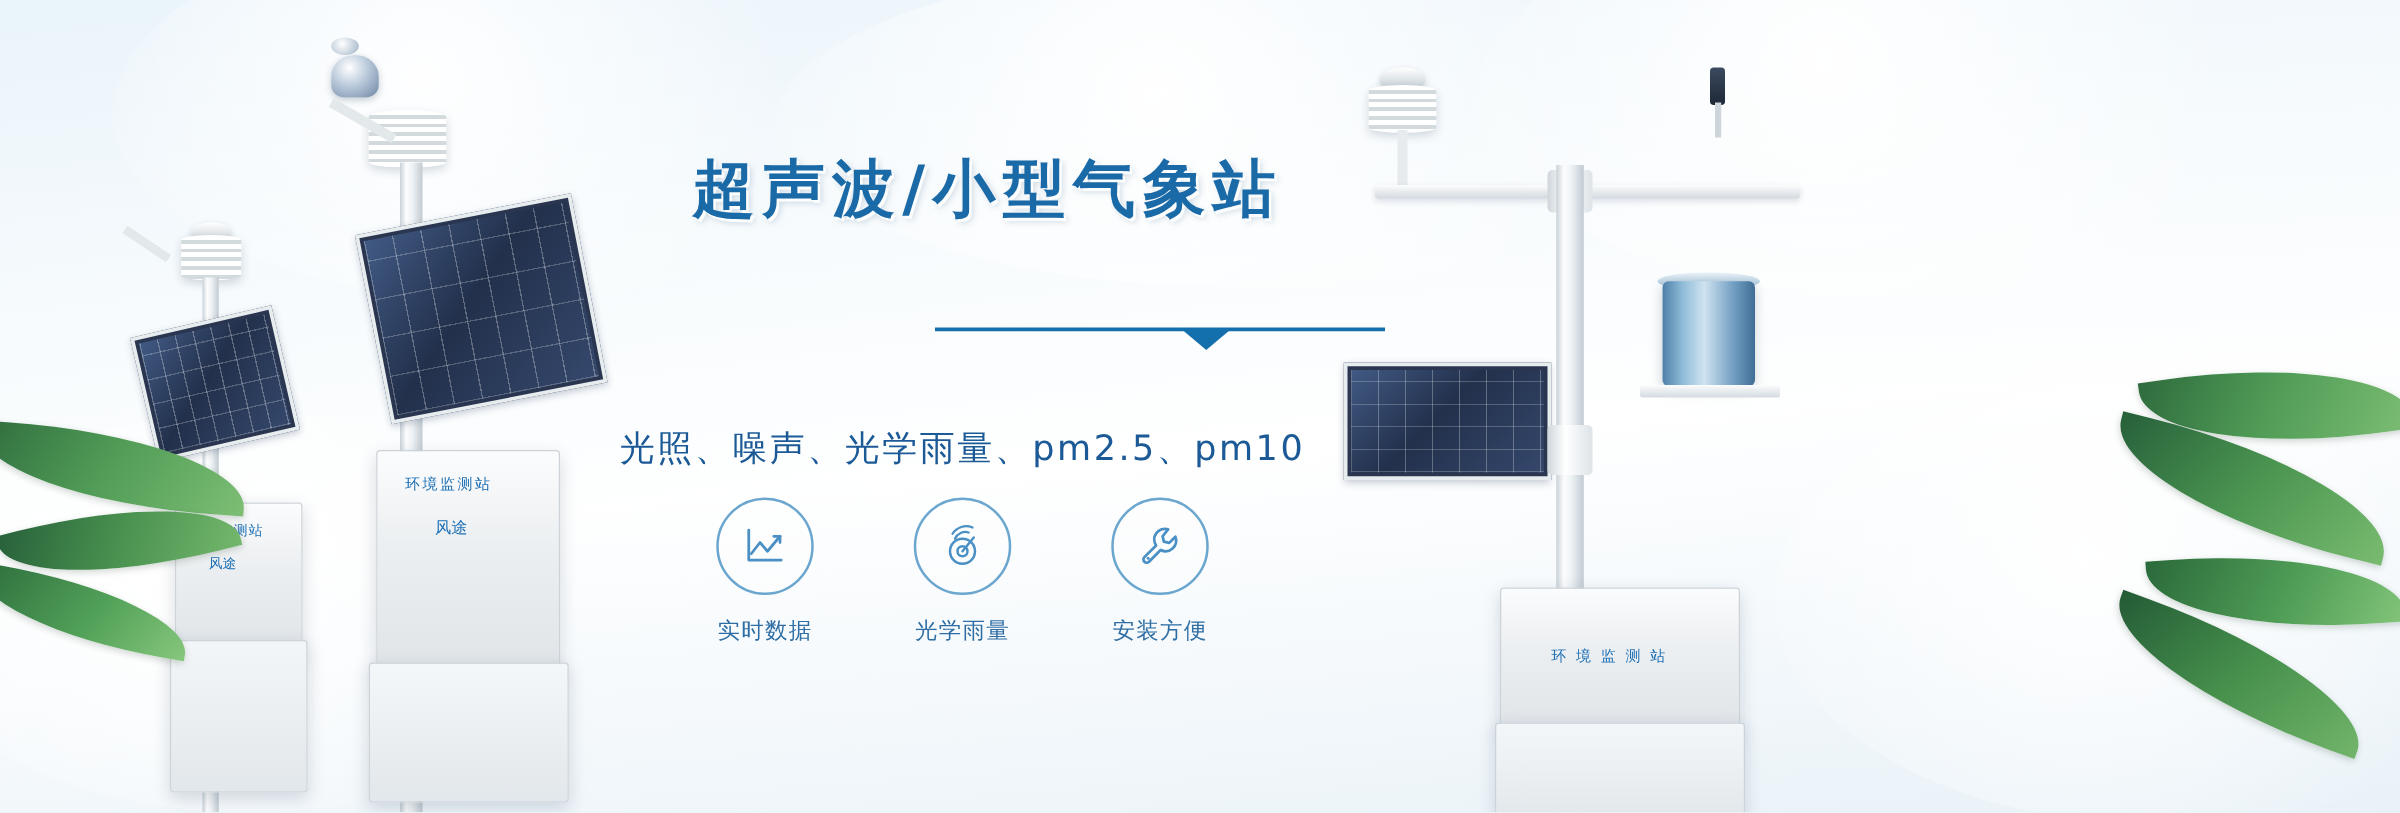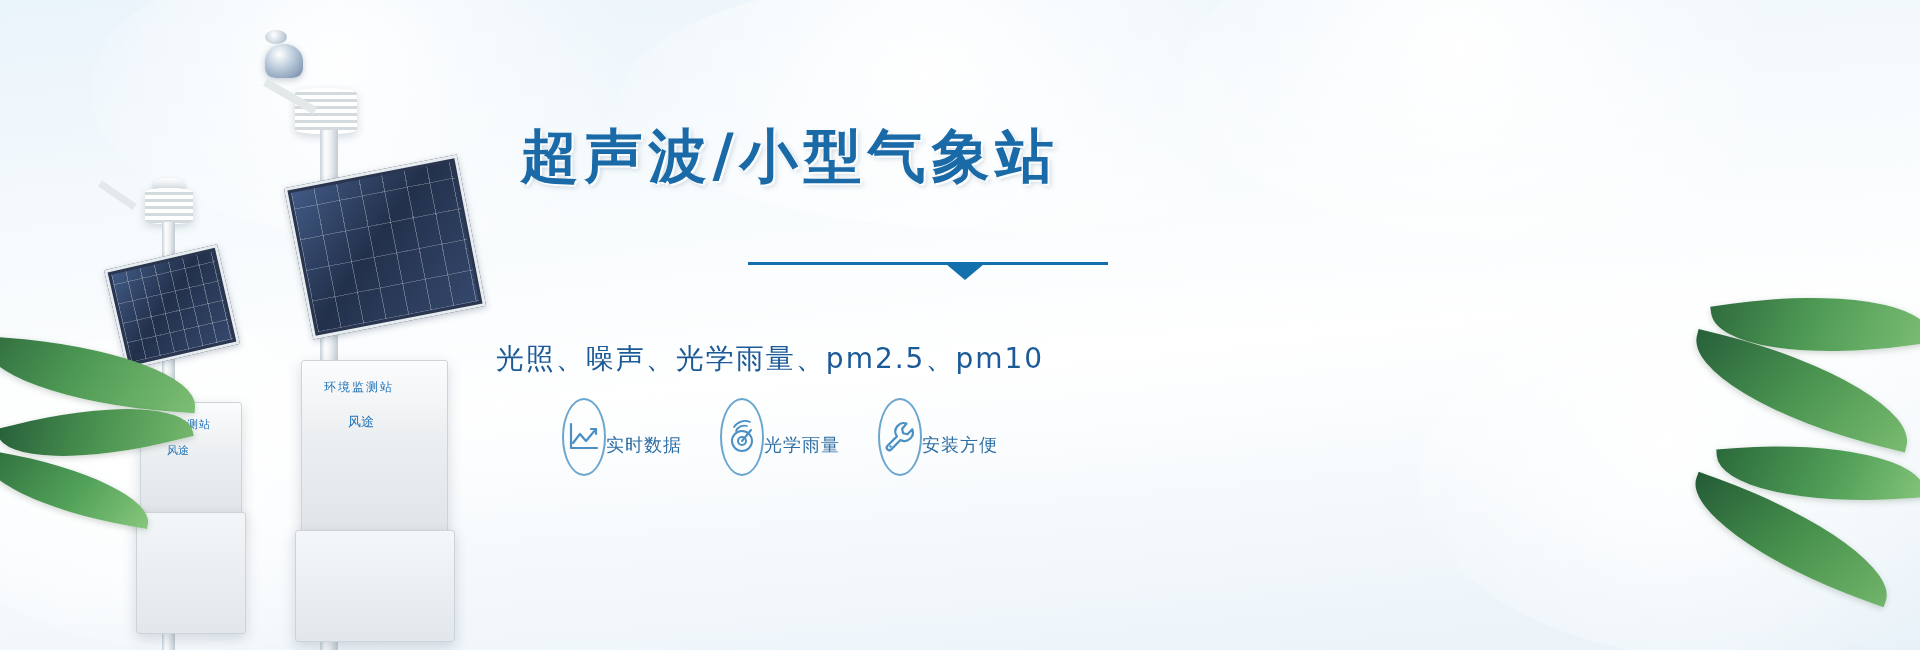--- a/index.html
+++ b/index.html
@@ -127,21 +127,21 @@
     background:linear-gradient(120deg,#2f6b3e 0%,#4e9a55 45%,#7dbe74 100%);
     box-shadow:0 2px 6px rgba(20,50,25,.2);
   }
 
   
   .content{position:absolute;left:0;top:0;width:1920px;height:650px;}
   .title{
     position:absolute;left:440px;top:118px;width:700px;
     text-align:center;
     font-family:"DejaVu Sans","Liberation Sans",sans-serif;
-    font-size:58px;font-weight:700;letter-spacing:6px;
+    font-size:50px;font-weight:700;letter-spacing:6px;
     color:#1b6aa8;
     text-shadow:2px 2px 0 rgba(255,255,255,.9), 3px 3px 5px rgba(120,150,175,.35);
     white-space:nowrap;
   }
   .divider{
     position:absolute;left:748px;top:262px;width:360px;height:16px;
   }
   .divider .line{position:absolute;left:0;top:0;width:360px;height:3px;background:#1470ad;}
   .divider .tri{
     position:absolute;left:198px;top:2px;width:0;height:0;
@@ -153,21 +153,21 @@
     font-family:"DejaVu Sans","Liberation Sans",sans-serif;
     font-size:28px;letter-spacing:2px;color:#1b5a96;white-space:nowrap;
   }
   .sub1{top:288px;}
   .sub2{top:340px;}
 
   .features{
     position:absolute;left:420px;top:398px;width:700px;
     display:flex;justify-content:center;gap:58px;
   }
-  .feature{width:100px;display:flex;flex-direction:row;align-items:center;}
+  .feature{width:100px;display:flex;flex-direction:column;align-items:center;}
   .fcircle{
     width:74px;height:74px;border-radius:50%;
     border:2px solid #6ba6cf;
     display:flex;align-items:center;justify-content:center;
     background:rgba(255,255,255,.25);
   }
   .fcircle svg{display:block;}
   .flabel{
     margin-top:16px;font-size:18px;color:#2f6ea4;letter-spacing:1px;white-space:nowrap;
     font-family:"DejaVu Sans","Liberation Sans",sans-serif;
@@ -205,20 +205,41 @@
     <div class="pole mast"></div>
     <div class="panel sp"></div>
     <div class="arm"></div>
     <div class="cabinet box">
       <div class="cab-label" style="left:22px;top:18px;letter-spacing:2px;font-size:12px;">环境监测站</div>
       <div class="cab-brand" style="left:46px;top:52px;font-size:13px;">风途</div>
     </div>
     <div class="cabinet box-lower"></div>
   </div>
 
+  <div class="st3">
+    <div class="sensor-cup cupA"></div>
+    <div class="radshield shield"></div>
+    <div class="stem1"></div>
+    <div class="vane">
+      <div class="v1"></div>
+        <div class="v2"></div>
+    </div>
+    <div class="crossbar"></div>
+    <div class="collar"></div>
+    <div class="pole mast"></div>
+    <div class="rg-top"></div>
+    <div class="raingauge"></div>
+    <div class="rg-shelf"></div>
+    <div class="panel sp"></div>
+    <div class="collar2"></div>
+    <div class="cabinet box">
+      <div class="cab-label" style="left:40px;top:46px;font-size:12px;letter-spacing:2px;">环 境 监 测 站</div>
+    </div>
+    <div class="cabinet box2"></div>
+  </div>
 
   <div class="leaf" style="left:-10px;top:330px;width:260px;height:200px;transform:rotate(-8deg);">
     <div class="blade" style="left:0;top:10px;width:215px;height:62px;transform:rotate(12deg);"></div>
     <div class="blade" style="left:10px;top:72px;width:190px;height:54px;transform:rotate(-6deg);
          background:linear-gradient(120deg,#27603a,#49914f 50%,#74b76d);"></div>
     <div class="blade" style="left:-20px;top:126px;width:175px;height:50px;transform:rotate(18deg);
          background:linear-gradient(120deg,#2c6c3c,#51a058 55%,#86c77c);"></div>
   </div>
   <div class="leaf" style="left:1660px;top:290px;width:280px;height:330px;transform:rotate(6deg);">
     <div class="blade" style="left:40px;top:0;width:215px;height:66px;transform:rotate(-14deg);"></div>

